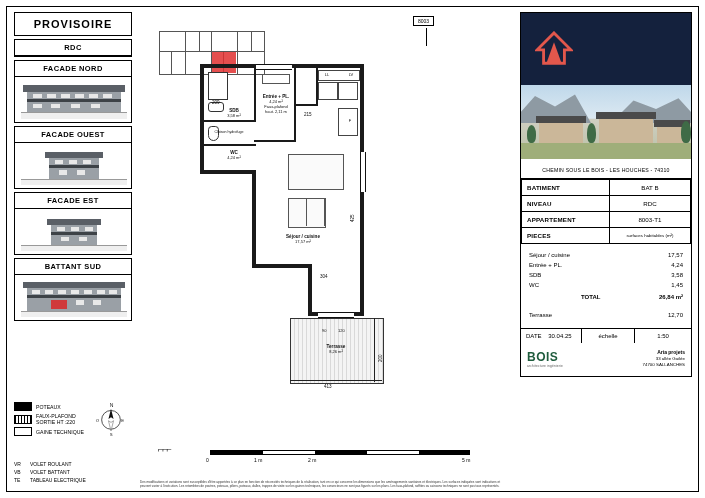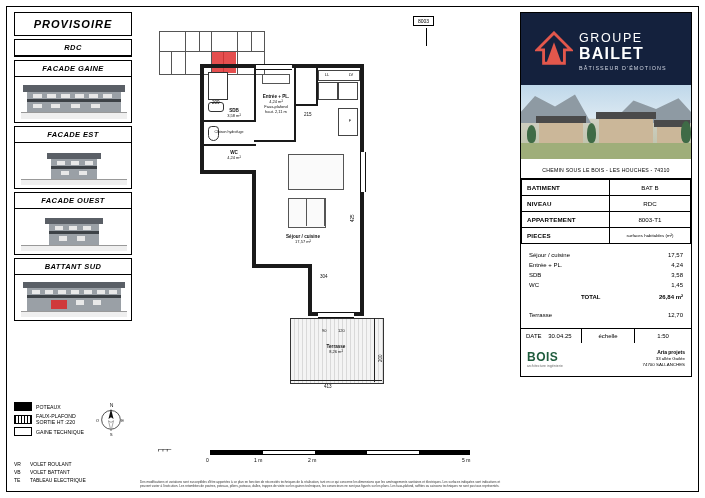--- a/index.html
+++ b/index.html
@@ -9,21 +9,20 @@
     overflow:hidden;
   }
   .frame{
     position:absolute;left:6px;top:6px;width:693px;height:486px;
     border:1px solid #000;box-sizing:border-box;
   }
   
   .leftcol{
     position:absolute;left:14px;top:12px;width:118px;height:474px;
     box-sizing:border-box;
-    font-style:italic;
   }
   .lbox{
     border:1px solid #000;box-sizing:border-box;width:118px;margin-bottom:3px;
     background:#fff;
   }
   .lbox .cap{
     text-align:center;font-size:7.5px;font-weight:bold;letter-spacing:.4px;
     padding:3px 0 3px;border-bottom:1px solid #000;
   }
   .lbox.title .cap{font-size:11px;letter-spacing:1px;border-bottom:none;padding:5px 0;}
@@ -163,21 +162,21 @@
           <div class="mp-line" style="left:16px;top:24px;width:1px;height:23px;"></div>
           <div class="mp-line" style="left:44px;top:4px;width:1px;height:20px;"></div>
           <div class="mp-line" style="left:68px;top:24px;width:1px;height:23px;"></div>
           <div class="mp-line" style="left:96px;top:4px;width:1px;height:20px;"></div>
           <div class="mp-red" style="left:57px;top:25px;width:24px;height:21px;"></div>
         </div>
       </div>
     </div>
 
     <div class="lbox">
-      <div class="cap">FACADE GAINE</div>
+      <div class="cap">FACADE NORD</div>
       <div class="thumb fac">
         <div class="fac-draw">
           <div class="f-roof" style="left:2px;top:4px;width:102px;height:7px;"></div>
           <div class="f-body" style="left:6px;top:11px;width:94px;height:20px;"></div>
           <div class="f-dark" style="left:6px;top:18px;width:94px;height:3px;"></div>
           <div class="f-win" style="left:12px;top:13px;width:9px;height:4px;"></div>
           <div class="f-win" style="left:26px;top:13px;width:9px;height:4px;"></div>
           <div class="f-win" style="left:40px;top:13px;width:9px;height:4px;"></div>
           <div class="f-win" style="left:54px;top:13px;width:9px;height:4px;"></div>
           <div class="f-win" style="left:68px;top:13px;width:9px;height:4px;"></div>
@@ -185,48 +184,48 @@
           <div class="f-win" style="left:12px;top:23px;width:9px;height:4px;"></div>
           <div class="f-win" style="left:30px;top:23px;width:9px;height:4px;"></div>
           <div class="f-win" style="left:50px;top:23px;width:9px;height:4px;"></div>
           <div class="f-win" style="left:70px;top:23px;width:9px;height:4px;"></div>
           <div class="f-ground" style="left:0;top:31px;width:106px;height:6px;"></div>
         </div>
       </div>
     </div>
 
     <div class="lbox">
+      <div class="cap">FACADE OUEST</div>
+      <div class="thumb fac">
+        <div class="fac-draw">
+          <div class="f-roof" style="left:24px;top:5px;width:58px;height:6px;"></div>
+          <div class="f-body" style="left:28px;top:11px;width:50px;height:21px;"></div>
+          <div class="f-dark" style="left:28px;top:18px;width:50px;height:3px;"></div>
+          <div class="f-win" style="left:34px;top:13px;width:8px;height:4px;"></div>
+          <div class="f-win" style="left:48px;top:13px;width:8px;height:4px;"></div>
+          <div class="f-win" style="left:62px;top:13px;width:8px;height:4px;"></div>
+          <div class="f-win" style="left:38px;top:23px;width:8px;height:5px;"></div>
+          <div class="f-win" style="left:56px;top:23px;width:8px;height:5px;"></div>
+          <div class="f-ground" style="left:0;top:32px;width:106px;height:5px;"></div>
+        </div>
+      </div>
+    </div>
+
+    <div class="lbox">
       <div class="cap">FACADE EST</div>
       <div class="thumb fac">
         <div class="fac-draw">
           <div class="f-roof" style="left:26px;top:6px;width:54px;height:6px;"></div>
           <div class="f-body" style="left:30px;top:12px;width:46px;height:20px;"></div>
           <div class="f-dark" style="left:30px;top:19px;width:46px;height:3px;"></div>
           <div class="f-win" style="left:36px;top:14px;width:8px;height:4px;"></div>
           <div class="f-win" style="left:50px;top:14px;width:8px;height:4px;"></div>
           <div class="f-win" style="left:64px;top:14px;width:8px;height:4px;"></div>
           <div class="f-win" style="left:40px;top:24px;width:8px;height:4px;"></div>
           <div class="f-win" style="left:58px;top:24px;width:8px;height:4px;"></div>
-          <div class="f-ground" style="left:0;top:32px;width:106px;height:5px;"></div>
-        </div>
-      </div>
-    </div>
-
-    <div class="lbox">
-      <div class="cap">FACADE OUEST</div>
-      <div class="thumb fac">
-        <div class="fac-draw">
-          <div class="f-roof" style="left:24px;top:5px;width:58px;height:6px;"></div>
-          <div class="f-body" style="left:28px;top:11px;width:50px;height:21px;"></div>
-          <div class="f-dark" style="left:28px;top:18px;width:50px;height:3px;"></div>
-          <div class="f-win" style="left:34px;top:13px;width:8px;height:4px;"></div>
-          <div class="f-win" style="left:48px;top:13px;width:8px;height:4px;"></div>
-          <div class="f-win" style="left:62px;top:13px;width:8px;height:4px;"></div>
-          <div class="f-win" style="left:38px;top:23px;width:8px;height:5px;"></div>
-          <div class="f-win" style="left:56px;top:23px;width:8px;height:5px;"></div>
           <div class="f-ground" style="left:0;top:32px;width:106px;height:5px;"></div>
         </div>
       </div>
     </div>
 
     <div class="lbox">
       <div class="cap">BATTANT SUD</div>
       <div class="thumb fac">
         <div class="fac-draw">
           <div class="f-roof" style="left:2px;top:3px;width:102px;height:6px;"></div>
@@ -390,25 +389,20 @@
   <div class="disclaimer">Des modifications et variations sont susceptibles d'être apportées à ce plan en fonction de nécessités techniques de la réalisation, tant en ce qui concerne les dimensions que les aménagements sanitaires et électriques. Les surfaces indiquées sont indicatives et peuvent varier à l'exécution. Les retombées de poutres, poteaux, piliers, poteaux, dalles, trappes de visite sur les gaines techniques, les convecteurs ne sont pas figurés sur les plans. Les faux-plafond, soffites ou caissons techniques ne sont pas tous représentés.</div>
 
   <div class="rightcol">
     <div class="rbox">
 
       <div class="logo">
         <svg class="logo-mark" viewBox="0 0 40 38">
           <polygon points="20,2 38,20 31,20 31,34 9,34 9,20 2,20" fill="none" stroke="#e2574c" stroke-width="3"></polygon>
           <polygon points="20,12 28,34 12,34" fill="#e2574c"></polygon>
         </svg>
-        <div class="logo-txt">
-          <div class="l1">GROUPE</div>
-          <div class="l2">BAILET</div>
-          <div class="l3">BÂTISSEUR D'ÉMOTIONS</div>
-        </div>
       </div>
 
       <div class="render">
         <div class="mtn" style="left:-10px;top:8px;width:80px;height:30px;clip-path:polygon(0 100%,30% 10%,55% 45%,80% 5%,100% 100%);"></div>
         <div class="mtn" style="left:90px;top:10px;width:90px;height:28px;clip-path:polygon(0 100%,25% 20%,50% 50%,75% 12%,100% 100%);"></div>
         <div class="grass"></div>
         <div class="chalet" style="left:18px;top:36px;width:44px;height:22px;">
             <div class="rf"></div>
           </div>
         <div class="chalet" style="left:78px;top:32px;width:54px;height:26px;">

